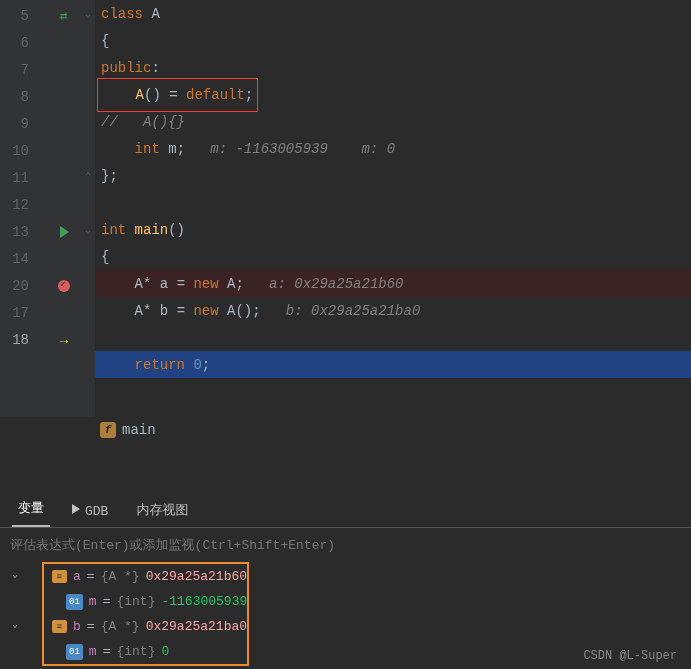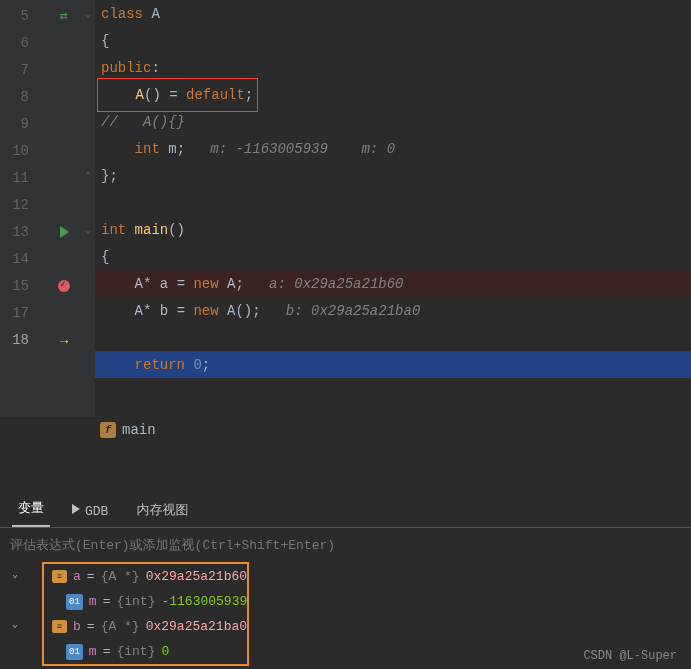--- a/index.html
+++ b/index.html
@@ -177,21 +177,21 @@
   padding: 0 3px;
   height: 16px;
   font-size: 9px;
   display: inline-flex;
   align-items: center;
   justify-content: center;
 }
 .var-name { color: #c77dbb; }
 .var-type { color: #808080; }
 .var-val { color: #fca5a5; }
-.var-intval { color: #84cc16; }
+.var-intval { color: #22c55e; }
 .watermark {
   position: absolute;
   right: 14px;
   bottom: 6px;
   color: #888;
   font-size: 12px;
 }
 .icon-swap { color: #499c54; font-size: 13px; }
 .icon-run {
   width: 0; height: 0;
@@ -258,21 +258,21 @@
         <div class="line-num">13</div>
         <div class="gutter-icons">
           <span class="icon-run"></span>
         </div>
       </div>
       <div class="gutter-row">
         <div class="line-num">14</div>
         <div class="gutter-icons"></div>
       </div>
       <div class="gutter-row">
-        <div class="line-num">15</div>
+        <div class="line-num">20</div>
         <div class="gutter-icons">
           <span class="icon-bp"></span>
         </div>
       </div>
       <div class="gutter-row">
         <div class="line-num">17</div>
         <div class="gutter-icons"></div>
       </div>
       <div class="gutter-row">
         <div class="line-num current-line-num">18</div>

